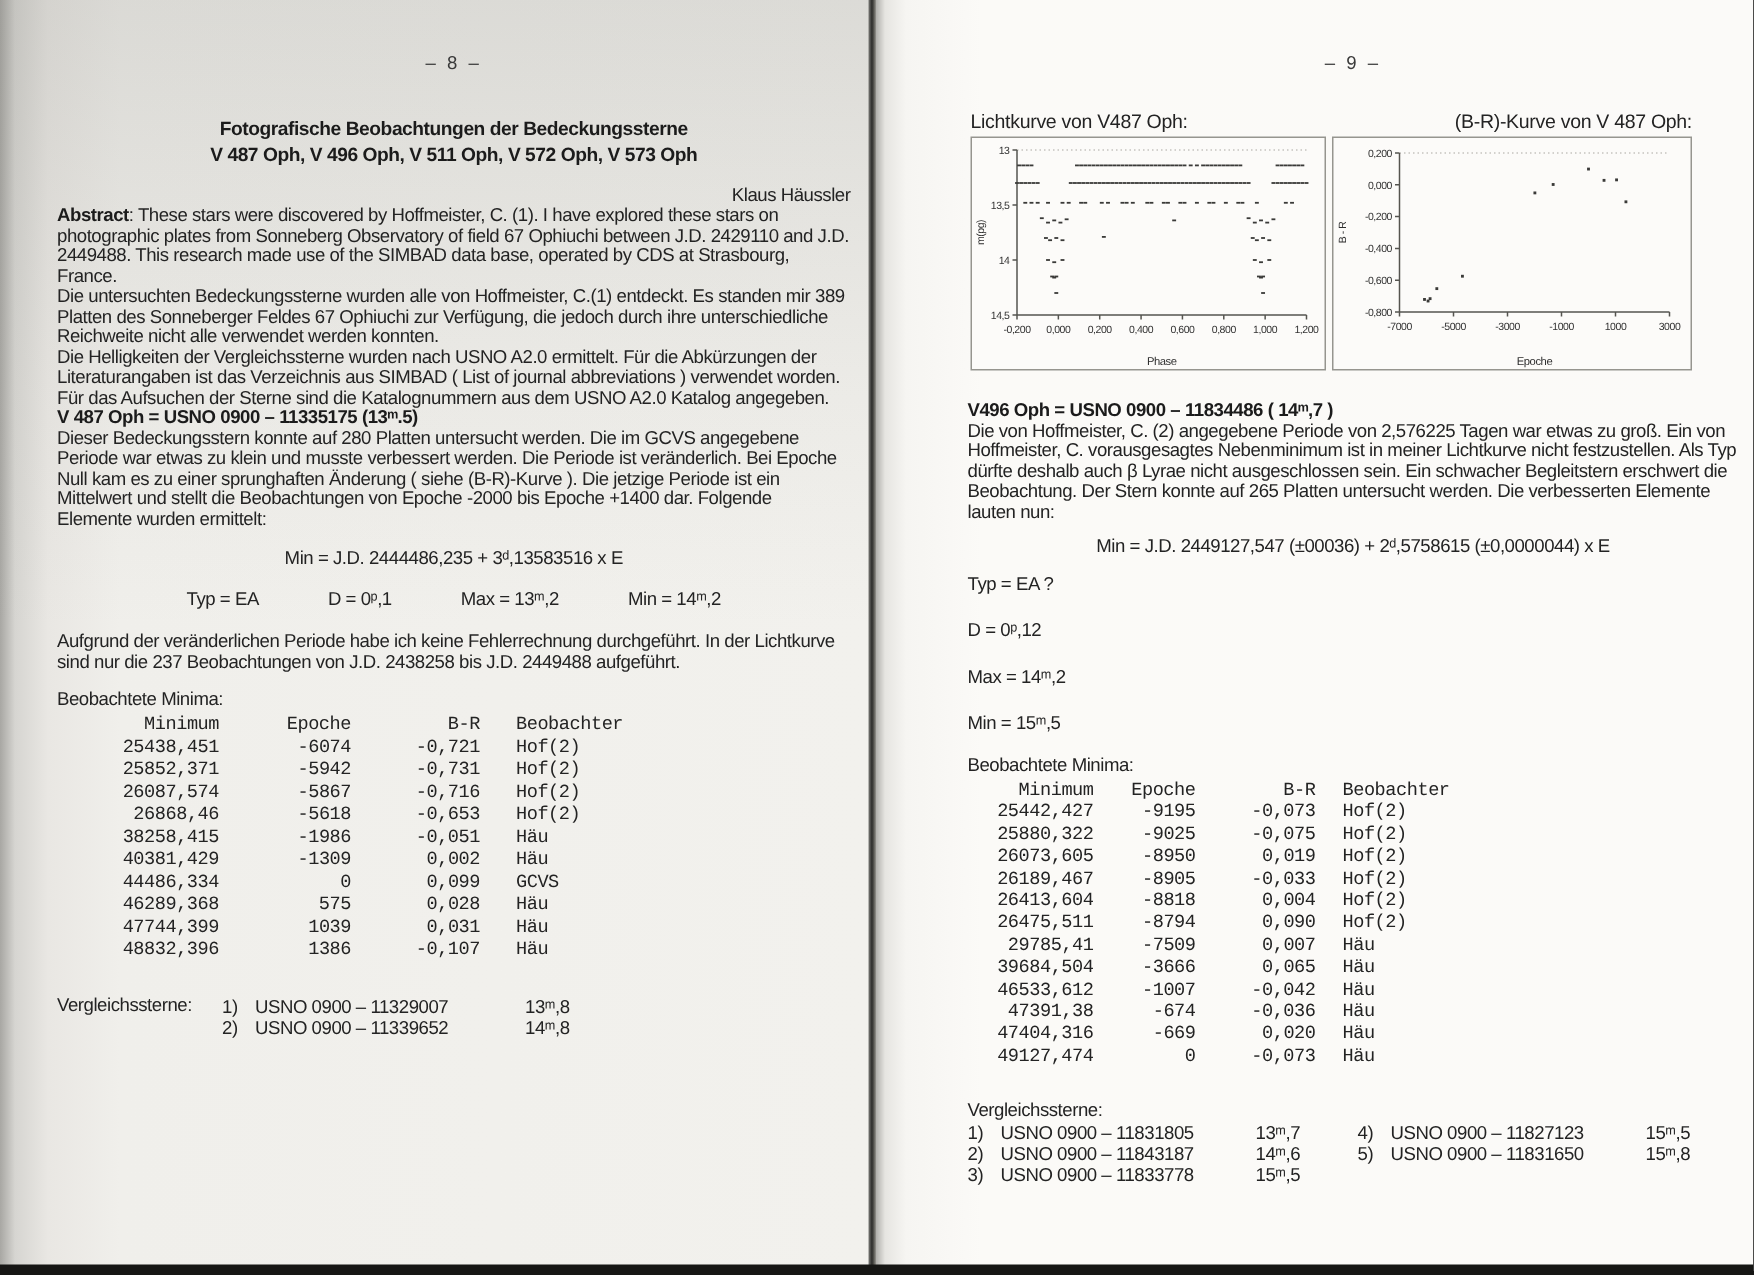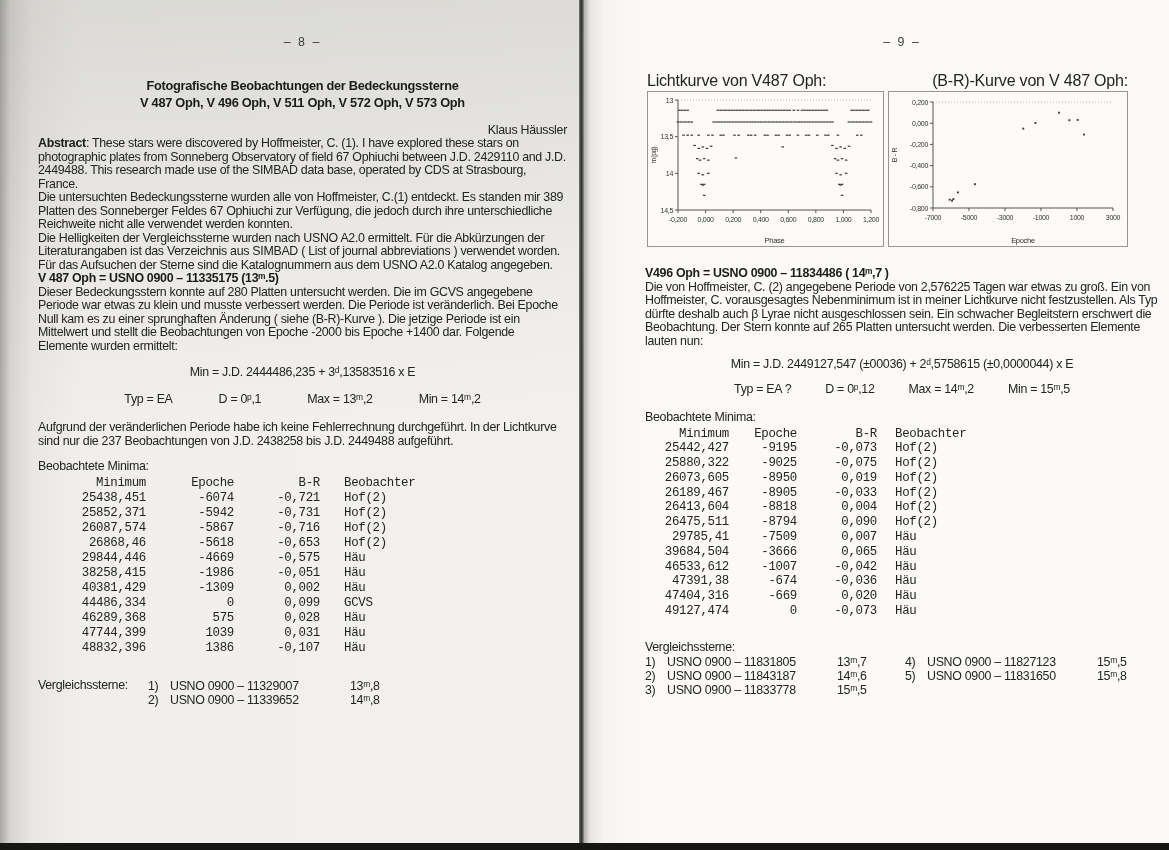--- a/index.html
+++ b/index.html
@@ -52,21 +52,21 @@
   .vrow{display:flex;line-height:14px;}
   .vrow .vnum{width:22px;}
   .vrow .vcat{width:180px;}
   .vlabel2{margin-top:22px;}
   .vcols{display:flex;margin-top:1px;}
   .vcols .vlist-a{width:260px;}
   .vcols .vrow .vcat{width:170px;}
   
   .charts{display:flex;gap:4px;margin-top:24px;margin-left:2px;}
   .chartblock{margin:0;}
-  .chartblock figcaption{font-size:16px;margin-bottom:4px;letter-spacing:-0.2px;}
+  .chartblock figcaption{font-size:13px;margin-bottom:4px;letter-spacing:-0.2px;}
   .chartblock.cb2 figcaption{text-align:right;}
   svg.chart{background:#fcfbf9;border:1px solid #96958f;display:block;}
 </style>
 </head>
 <body>
 
 <div class="scan">
 
   <div class="page-left">
     <div class="inner">
@@ -130,26 +130,20 @@
               <td class="c1">26087,574</td>
               <td class="c2">-5867</td>
               <td class="c3">-0,716</td>
               <td class="c4">Hof(2)</td>
             </tr>
             <tr>
               <td class="c1">26868,46</td>
               <td class="c2">-5618</td>
               <td class="c3">-0,653</td>
               <td class="c4">Hof(2)</td>
-            </tr>
-            <tr>
-              <td class="c1">29844,446</td>
-              <td class="c2">-4669</td>
-              <td class="c3">-0,575</td>
-              <td class="c4">Häu</td>
             </tr>
             <tr>
               <td class="c1">38258,415</td>
               <td class="c2">-1986</td>
               <td class="c3">-0,051</td>
               <td class="c4">Häu</td>
             </tr>
             <tr>
               <td class="c1">40381,429</td>
               <td class="c2">-1309</td>
@@ -460,21 +454,21 @@
         </figure>
       </div>
 
       <p class="para section" style="margin-top:20px;">
         <span class="shead">V496 Oph = USNO  0900 – 11834486  ( 14ᵐ,7 )</span>
         <span>Die von Hoffmeister, C. (2) angegebene Periode von 2,576225 Tagen war etwas zu groß. Ein von Hoffmeister, C. vorausgesagtes Nebenminimum ist in meiner Lichtkurve nicht festzustellen. Als Typ dürfte deshalb auch β Lyrae nicht ausgeschlossen sein. Ein schwacher Begleitstern erschwert die Beobachtung.  Der Stern konnte auf 265 Platten untersucht werden. Die verbesserten Elemente lauten nun:</span>
       </p>
 
       <div class="formula" style="margin-top:9px;">Min = J.D. 2449127,547 (±00036) + 2ᵈ,5758615 (±0,0000044) x E</div>
 
-      <div class="elements" style="gap:34px;margin-top:10px;">
+      <div class="elements" style="gap:16px;margin-top:10px;flex-direction:column;">
         <span>Typ = EA ?</span>
         <span>D = 0ᵖ,12</span>
         <span>Max = 14ᵐ,2</span>
         <span>Min = 15ᵐ,5</span>
       </div>
 
       <div class="minima-label" style="margin-top:14px;">Beobachtete Minima:</div>
 
       <table class="minima right-minima">
         <thead>

